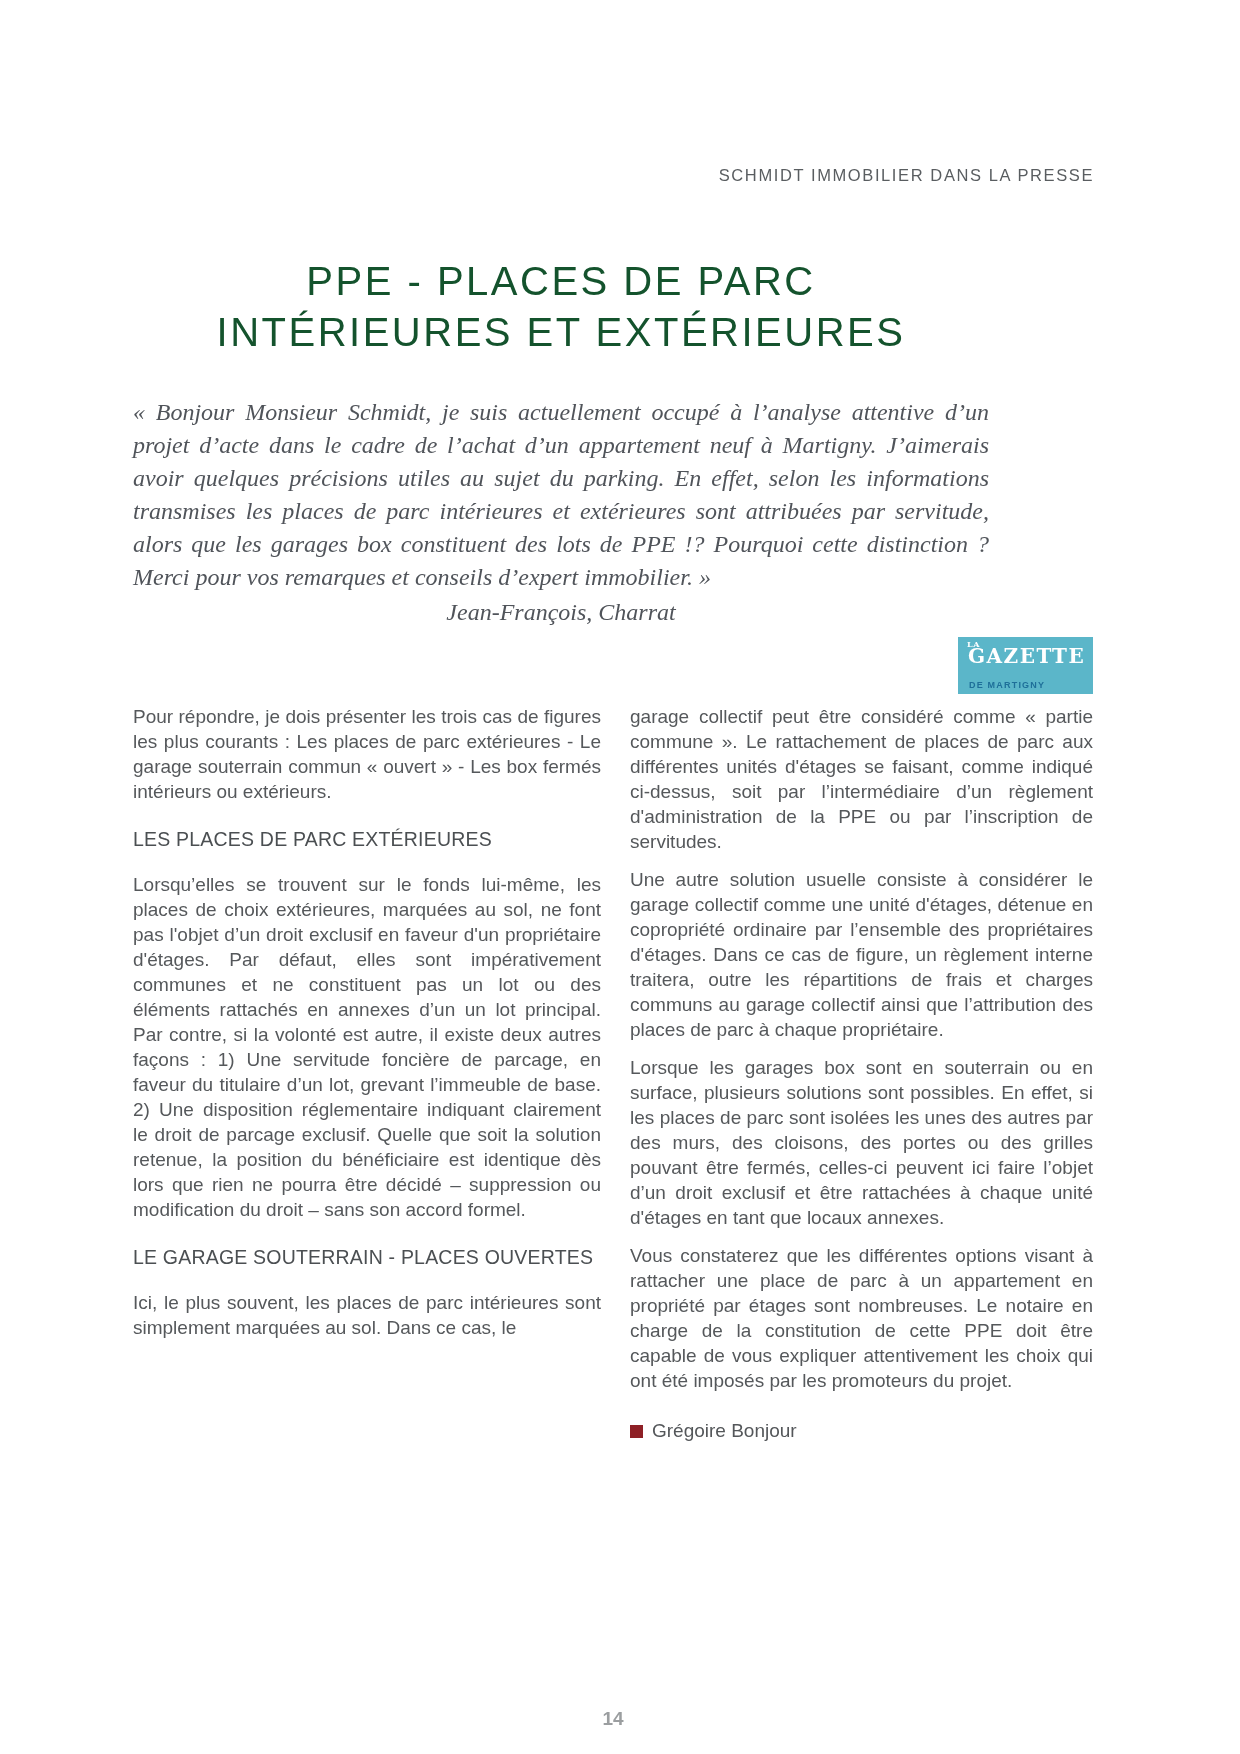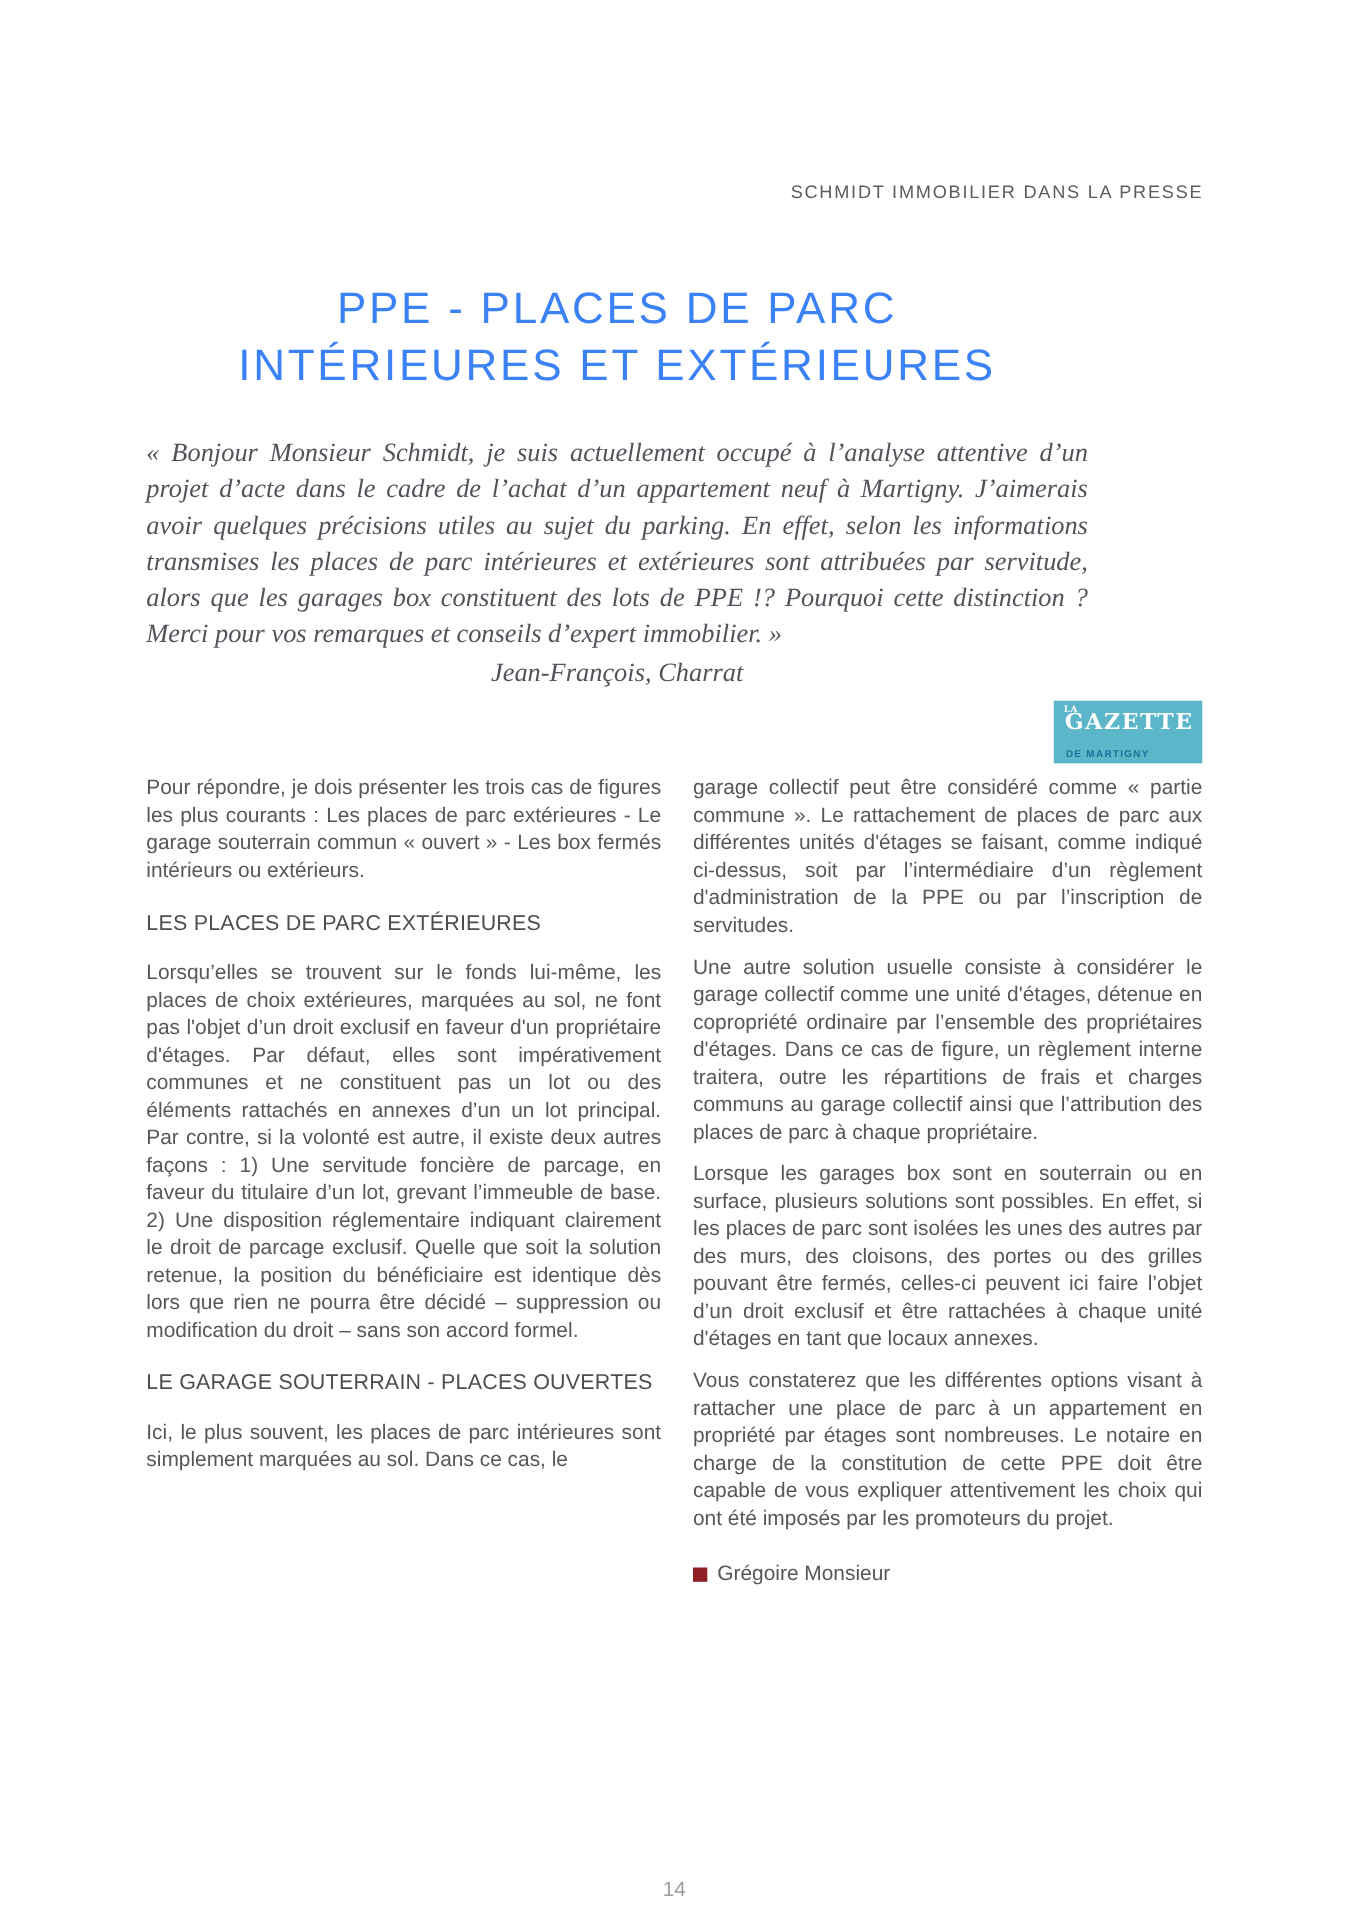--- a/index.html
+++ b/index.html
@@ -12,21 +12,21 @@
     overflow:hidden;
     margin-top:36px;
   }
   .header-line{
     position:absolute;top:130px;right:146px;
     font-size:16.5px;letter-spacing:1.6px;color:#595d60;
   }
   .article-title{
     position:absolute;top:220px;left:133px;width:856px;
     text-align:center;font-weight:300;
-    font-size:40px;line-height:51px;letter-spacing:2.5px;color:#3b82f6;
+    font-size:40px;line-height:51px;letter-spacing:2.5px;color:#14532d;
   }
   .intro-quote{
     position:absolute;top:360px;left:133px;width:856px;
     font-family:"Liberation Serif", serif;font-style:italic;
     font-size:24px;line-height:33px;color:#50545a;
     text-align:justify;
   }
   .intro-author{margin-top:2px;text-align:center;}
   .logo{
     position:absolute;left:958px;top:601px;width:135px;height:57px;
@@ -72,21 +72,21 @@
   }
   .byline{
     margin-top:27px;display:flex;align-items:center;
     font-size:19px;color:#54575a;text-align:left;
   }
   .byline-square{
     width:13px;height:13px;background:#8e2026;margin-right:9px;flex:0 0 auto;
   }
   .page-number{
     position:absolute;top:1672px;left:133px;width:960px;
-    text-align:center;font-size:19px;color:#9b9ea0;
+    text-align:center;font-size:19px;color:#9b9ea0;font-weight:bold;
   }
 </style>
 </head>
 <body>
 
 <div class="page">
 
   <div class="header-line">SCHMIDT IMMOBILIER DANS LA PRESSE</div>
 
   <div class="article-title">
@@ -126,21 +126,21 @@
     <div class="col-right">
       <p class="body">garage collectif peut être considéré comme « partie commune ». Le rattachement de places de parc aux différentes unités d'étages se faisant, comme indiqué ci-dessus, soit par l’intermédiaire d’un règlement d'administration de la PPE ou par l’inscription de servitudes.</p>
       <p class="body">Une autre solution usuelle consiste à considérer le garage collectif comme une unité d'étages, détenue en copropriété ordinaire par l’ensemble des propriétaires d'étages. Dans ce cas de figure, un règlement interne traitera, outre les répartitions de frais et charges communs au garage collectif ainsi que l’attribution des places de parc à chaque propriétaire.</p>
 
 
       <p class="body">Lorsque les garages box sont en souterrain ou en surface, plusieurs solutions sont possibles. En effet, si les places de parc sont isolées les unes des autres par des murs, des cloisons, des portes ou des grilles pouvant être fermés, celles-ci peuvent ici faire l’objet d’un droit exclusif et être rattachées à chaque unité d'étages en tant que locaux annexes.</p>
       <p class="body">Vous constaterez que les différentes options visant à rattacher une place de parc à un appartement en propriété par étages sont nombreuses. Le notaire en charge de la constitution de cette PPE doit être capable de vous expliquer attentivement les choix qui ont été imposés par les promoteurs du projet.</p>
 
       <div class="byline">
         <span class="byline-square"></span>
-        <span>Grégoire Monsieur</span>
+        <span>Grégoire Bonjour</span>
       </div>
     </div>
 
   </div>
 
   <div class="page-number">14</div>
 
 </div>
 
 </body></html>

